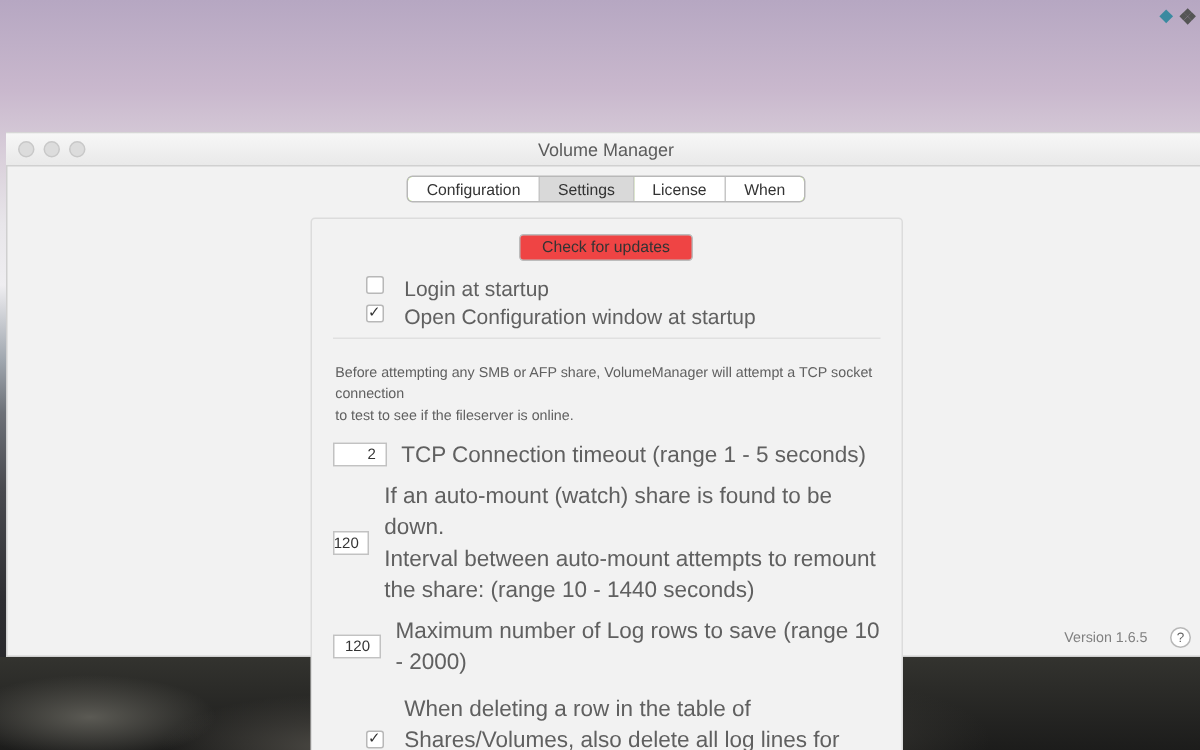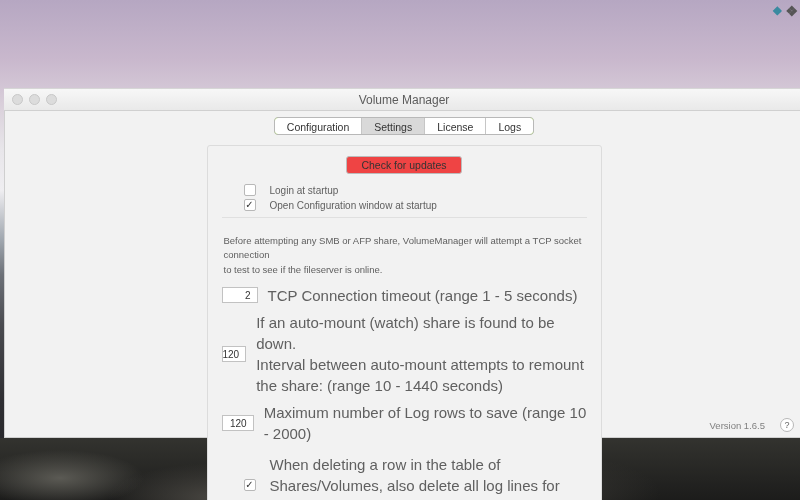--- a/index.html
+++ b/index.html
@@ -36,21 +36,21 @@
     .panel {
       width: 395px; margin: 0 auto; background: #f2f2f2;
       border: 1px solid #dcdcdc; border-radius: 3px; padding: 10px 14px 14px;
       font-size: 10px; color: #606060;
     }
     .row-center { display: flex; justify-content: center; margin-bottom: 10px; }
     .btn {
       font-size: 10.5px; color: #333; background: #ef4444; border: 1px solid #bcbcbc;
       border-radius: 3px; padding: 2px 14px; height: 18px; line-height: 13px; cursor: default;
     }
-    .chk-row { display: flex; align-items: center; gap: 14px; margin: 3px 0 3px 22px; font-size: 10px; color: #606060; }
+    .chk-row { display: flex; align-items: flex-start; gap: 14px; margin: 3px 0 3px 22px; font-size: 14px; color: #606060; }
     .chk { width: 12px; height: 12px; background: #fff; border: 1px solid #b8b8b8; border-radius: 2px; display: inline-flex; align-items: center; justify-content: center; font-size: 10px; color: #333; line-height: 1; }
     .chk.checked::after { content: "✓"; }
 
     .hr { border: 0; border-top: 1px solid #e0e0e0; margin: 6px 0 8px; }
 
     .desc { font-size: 9.5px; color: #606060; line-height: 1.5; margin: 16px 0 8px 2px; }
 
     .field-row { display: flex; align-items: center; gap: 10px; margin: 6px 0; }
     .num {
       width: 36px; height: 16px; background: #fff; border: 1px solid #c2c2c2;
@@ -88,21 +88,21 @@
         <span class="tl"></span>
       </div>
       <span>Volume Manager</span>
     </div>
 
     <div class="tabs">
       <div class="segmented">
         <div class="seg">Configuration</div>
         <div class="seg selected">Settings</div>
         <div class="seg">License</div>
-        <div class="seg">Logs</div>
+        <div class="seg">When</div>
       </div>
     </div>
 
     <div class="panel">
       <div class="row-center">
         <button class="btn">Check for updates</button>
       </div>
 
       <div class="chk-row">
         <span class="chk"></span>

